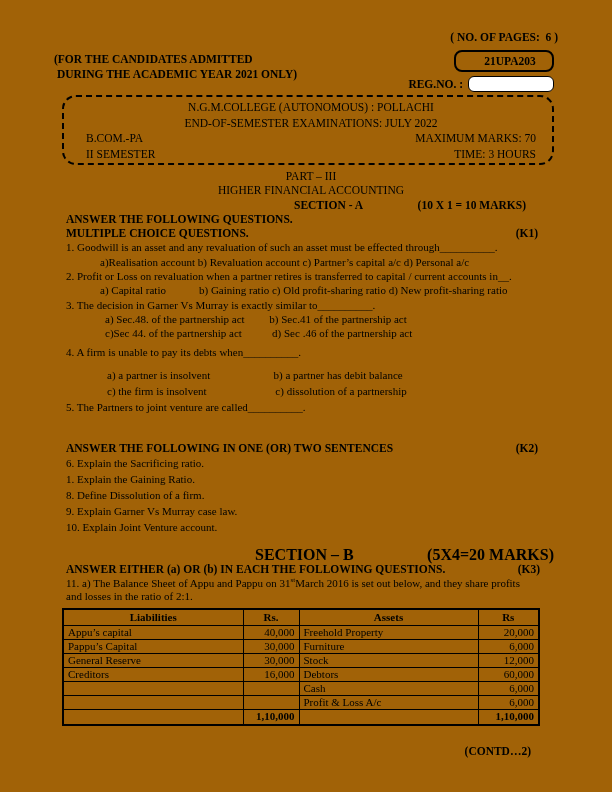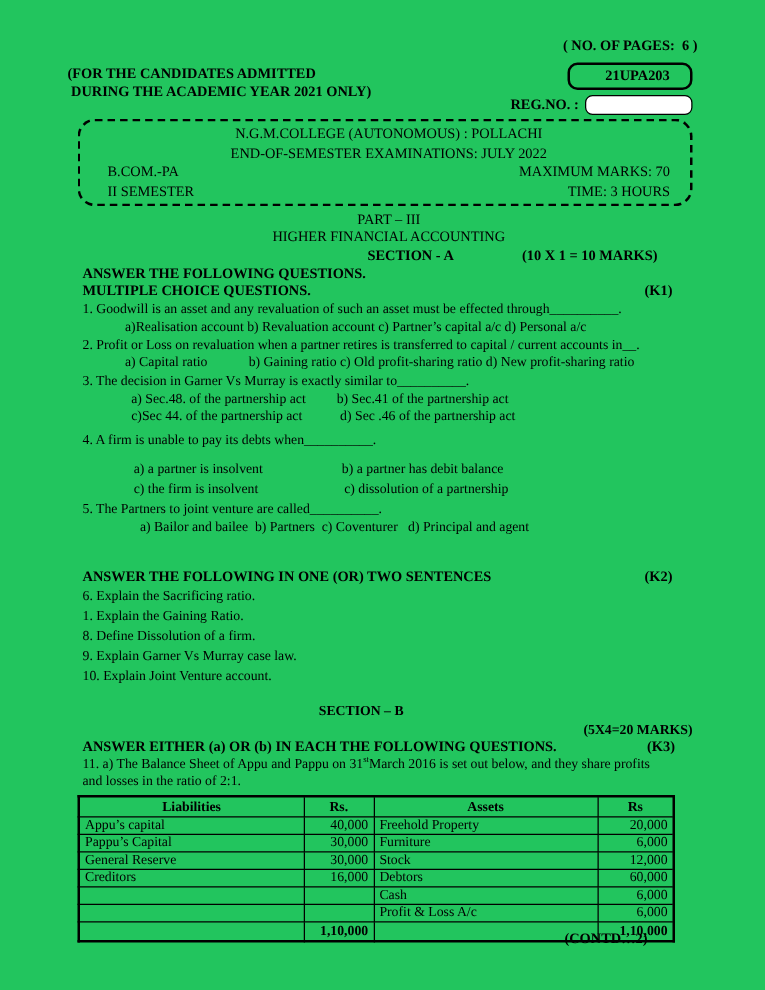--- a/index.html
+++ b/index.html
@@ -1,18 +1,18 @@
 <!DOCTYPE html>
 <html><head>
 <meta charset="utf-8">
 <style>
   html,body { margin:0; padding:0; background:#888; }
   .page {
     position:relative; width:612px; height:792px; margin:0 auto;
-    background:#22c55e; color:#000;
+    background:#a16207; color:#000;
     font-family:"Liberation Serif", serif; font-size:11px;
     overflow:hidden;
   }
   .b { font-weight:bold; }
   .center { text-align:center; }
 
   
   .no-pages { position:absolute; top:31px; right:54px; font-weight:bold; font-size:11.5px; white-space:pre; }
   .candidates { position:absolute; top:52px; left:54px; font-weight:bold; font-size:11.5px; line-height:14.5px; white-space:pre; }
   .code-box {
@@ -41,35 +41,35 @@
   .sec-a-marks { margin-left:auto; margin-right:30px; }
   .kline { display:flex; justify-content:space-between; font-weight:bold; line-height:14.3px; font-size:11.5px; }
   .k-badge { margin-right:18px; }
   .opts { white-space:pre; padding-left:34px; }
   .opts3 { padding-left:39px; }
   .opts4 { padding-left:41px; }
   .opts5 { padding-left:46px; }
   .q4-gap { margin-top:9px; }
   .k2-head { margin-top:26px; }
   .short-q { line-height:16px; }
-  .section-b-line { display:flex; font-weight:bold; line-height:14.3px; font-size:11px; margin-top:13px;flex-direction:column; }
+  .section-b-line { display:flex; font-weight:bold; line-height:14.3px; font-size:16px; margin-top:13px; }
   .sec-b-title { margin-left:189px; }
   .sec-b-marks { margin-left:auto; margin-right:2px; }
   .q11 { line-height:13.6px; }
   sup { font-size:7px; line-height:0; }
 
   
   table.bs { border-collapse:collapse; margin-top:4px; margin-left:-4px; table-layout:fixed; width:476px; border:2px solid #000;padding-left:28px; }
   table.bs th, table.bs td { border:1px solid #000; font-size:11px; padding:0 4px; overflow:hidden; }
   table.bs th { height:15px; font-weight:bold; text-align:center; }
   table.bs td { height:13px; line-height:13px; }
   td.num { text-align:right; }
   tr.total td { font-weight:bold; height:14px; }
 
-  .contd { position:absolute; top:745px; right:94px; font-weight:bold; font-size:11.5px; }
+  .contd { position:absolute; top:745px; right:81px; font-weight:bold; font-size:11.5px; }
 </style>
 </head>
 <body>
 
 <div class="page">
 
   <div class="no-pages">( NO. OF PAGES:  6 )</div>
 
   <div class="candidates">(FOR THE CANDIDATES ADMITTED
  DURING THE ACADEMIC YEAR 2021 ONLY)</div>
@@ -119,21 +119,20 @@
 
     <div class="line">3. The decision in Garner Vs Murray is exactly similar to__________.</div>
     <div class="line opts opts3">a) Sec.48. of the partnership act         b) Sec.41 of the partnership act</div>
     <div class="line opts opts3">c)Sec 44. of the partnership act           d) Sec .46 of the partnership act</div>
 
     <div class="line" style="margin-top:4px">4. A firm is unable to pay its debts when__________.</div>
     <div class="line opts opts4 q4-gap">a) a partner is insolvent                       b) a partner has debit balance</div>
     <div class="line opts opts4" style="margin-top:2px">c) the firm is insolvent                         c) dissolution of a partnership</div>
 
     <div class="line" style="margin-top:2px">5. The Partners to joint venture are called__________.</div>
-    <div class="line opts opts5">a) Bailor and bailee  b) Partners  c) Coventurer   d) Principal and agent</div>
 
     <div class="kline k2-head">
       <span>ANSWER THE FOLLOWING IN ONE (OR) TWO SENTENCES</span>
       <span class="k-badge">(K2)</span>
     </div>
 
     <div class="short-q">6. Explain the Sacrificing ratio.</div>
     <div class="short-q">1. Explain the Gaining Ratio.</div>
     <div class="short-q">8. Define Dissolution of a firm.</div>
     <div class="short-q">9. Explain Garner Vs Murray case law.</div>

